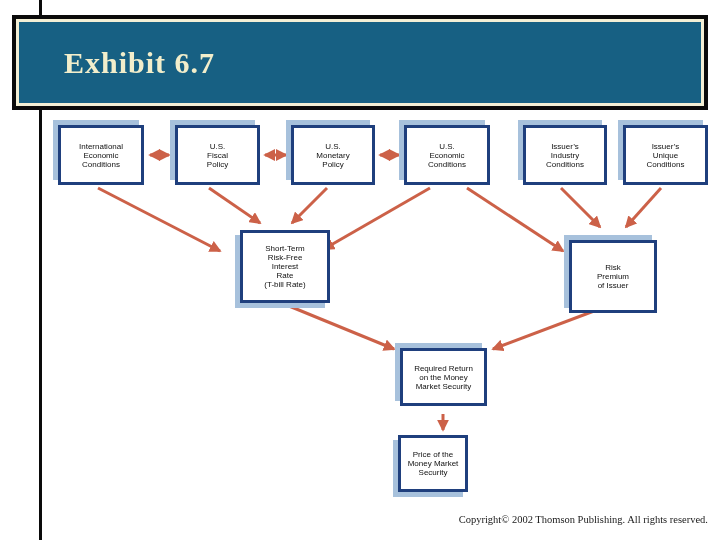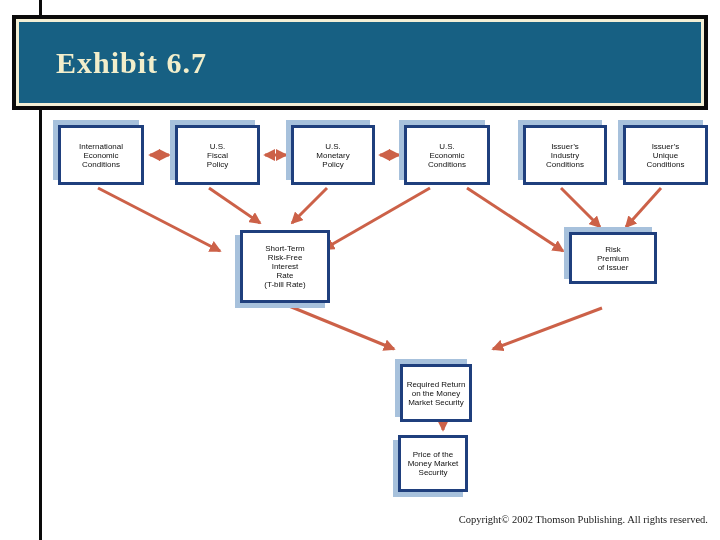--- a/index.html
+++ b/index.html
@@ -22,21 +22,21 @@
   .header-outer{
     position:absolute;left:12px;top:15px;width:696px;height:95px;
     background:var(--header-trim);border:4px solid var(--ink);padding:3px;
   }
   .header-inner{
     width:100%;height:100%;background:var(--header-fill);
     display:flex;align-items:center;padding-left:37px;
   }
   .header-title{
     font-family:"Liberation Serif",serif;font-weight:bold;font-size:30px;
-    color:var(--header-text);letter-spacing:1px;
+    color:var(--header-text);letter-spacing:1px;margin-left:8px;
   }
   .arrows{
     position:absolute;left:0;top:0;width:720px;height:540px;pointer-events:none;
   }
   .arrows line{stroke:var(--arrow);stroke-width:3;}
   .arrows marker path{fill:var(--arrow);}
   .node{
     position:absolute;background:#ffffff;border:3px solid var(--box-border);
     box-shadow:-5px -5px 0 0 var(--box-shadow);
     display:flex;align-items:center;justify-content:center;text-align:center;
@@ -116,27 +116,27 @@
 Conditions</span>
   </div>
 
   <div class="node shadow-dl" style="left:240px;top:230px;width:90px;height:73px">
     <span>Short-Term
 Risk-Free
 Interest
 Rate
 (T-bill Rate)</span>
   </div>
-  <div class="node" style="left:569px;top:232px;width:88px;height:52px">
+  <div class="node" style="left:569px;top:240px;width:88px;height:73px">
     <span>Risk
 Premium
 of Issuer</span>
   </div>
 
-  <div class="node" style="left:400px;top:364px;width:72px;height:58px">
+  <div class="node" style="left:400px;top:348px;width:87px;height:58px">
     <span>Required Return
 on the Money
 Market Security</span>
   </div>
 
   <div class="node shadow-dl" style="left:398px;top:435px;width:70px;height:57px">
     <span>Price of the
 Money Market
 Security</span>
   </div>

